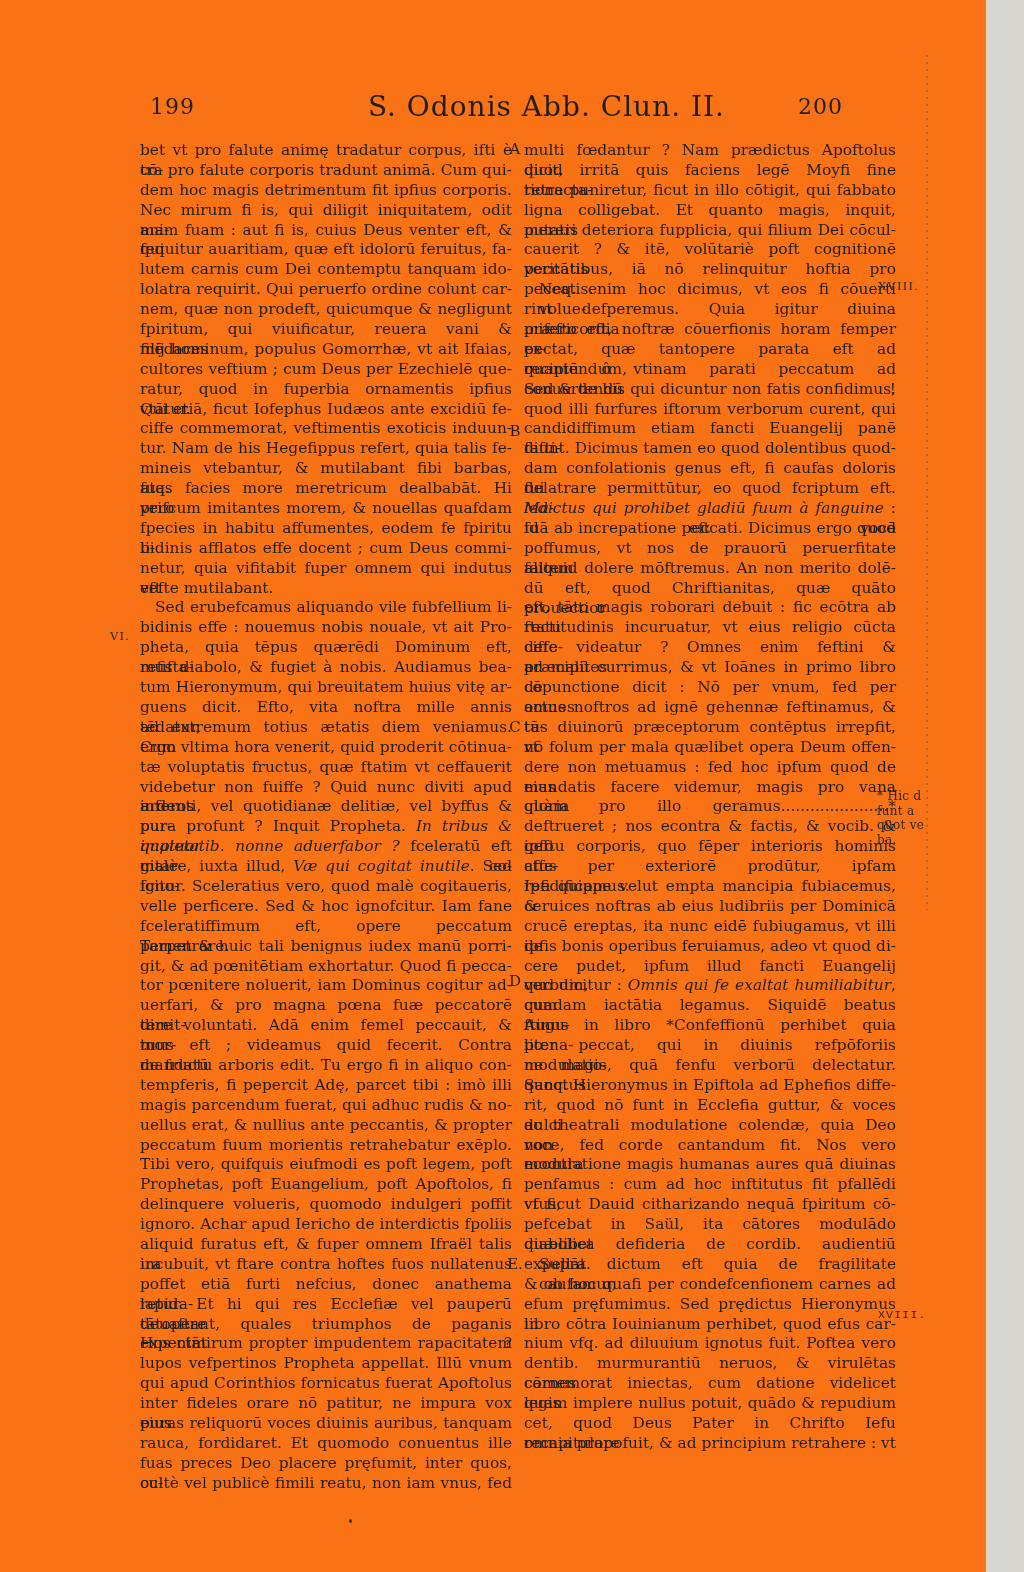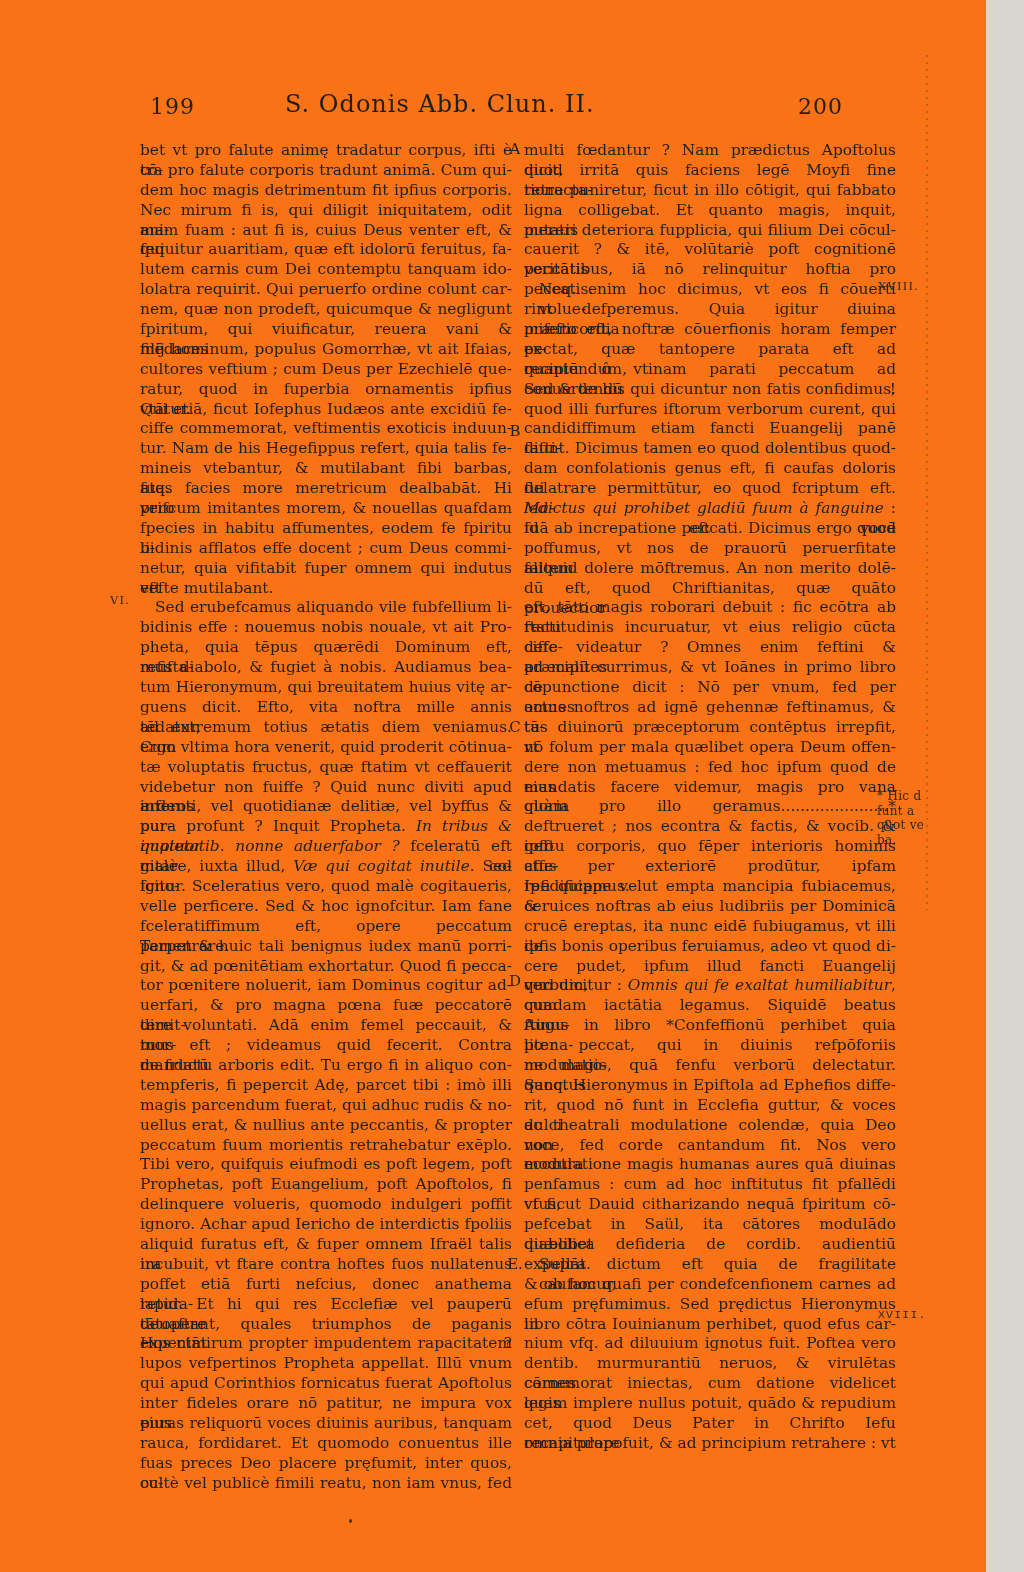--- a/index.html
+++ b/index.html
@@ -8,42 +8,42 @@
     width:986px;height:1572px;
     background:#f97316;
     font-family:"DejaVu Serif","Liberation Serif",serif;
     color:#211e1a;
     overflow:hidden;
   }
   
   .pagenum{position:absolute;font-size:22px;letter-spacing:1px;}
   #pg-left{left:150px;top:94px;}
   #pg-right{left:798px;top:94px;}
-  #title{position:absolute;left:285px;top:90px;width:440px;text-align:left;
-         font-size:24px;letter-spacing:1px;white-space:nowrap;}
+  #title{position:absolute;left:285px;top:90px;width:440px;text-align:right;
+         font-size:28px;letter-spacing:1px;white-space:nowrap;}
   
   .col{position:absolute;top:141px;width:372px;font-size:15.4px;}
   #col-left{left:140px;}
   #col-right{left:524px;}
   .tline{
     height:19.9px;line-height:19.9px;
     text-align:justify;text-align-last:justify;text-justify:inter-word;
     white-space:nowrap;
     white-space:normal;
     overflow:visible;
   }
   .tline.indent{padding-left:15px;}
   .tline.flush{text-align-last:left;}
   .tline i{font-style:italic;}
   
   .colmark{position:absolute;left:506px;width:18px;text-align:center;
            font-size:15px;line-height:16px;}
   
   .mnote{position:absolute;font-size:11.5px;letter-spacing:1.2px;color:#2a2622;}
-  .mnote.left{left:110px;}
+  .mnote.left{left:110px;margin-top:36px;}
   .mnote.right{left:878px;}
   #star-note{position:absolute;left:877px;width:70px;font-size:12px;
              line-height:14.6px;letter-spacing:.3px;color:#2a2622;}
   
   #fold-line{
     position:absolute;left:926px;top:55px;width:2px;height:855px;
     background:repeating-linear-gradient(to bottom,
        rgba(70,65,58,.55) 0 2px, rgba(70,65,58,0) 2px 7px);
     opacity:.65;
   }

